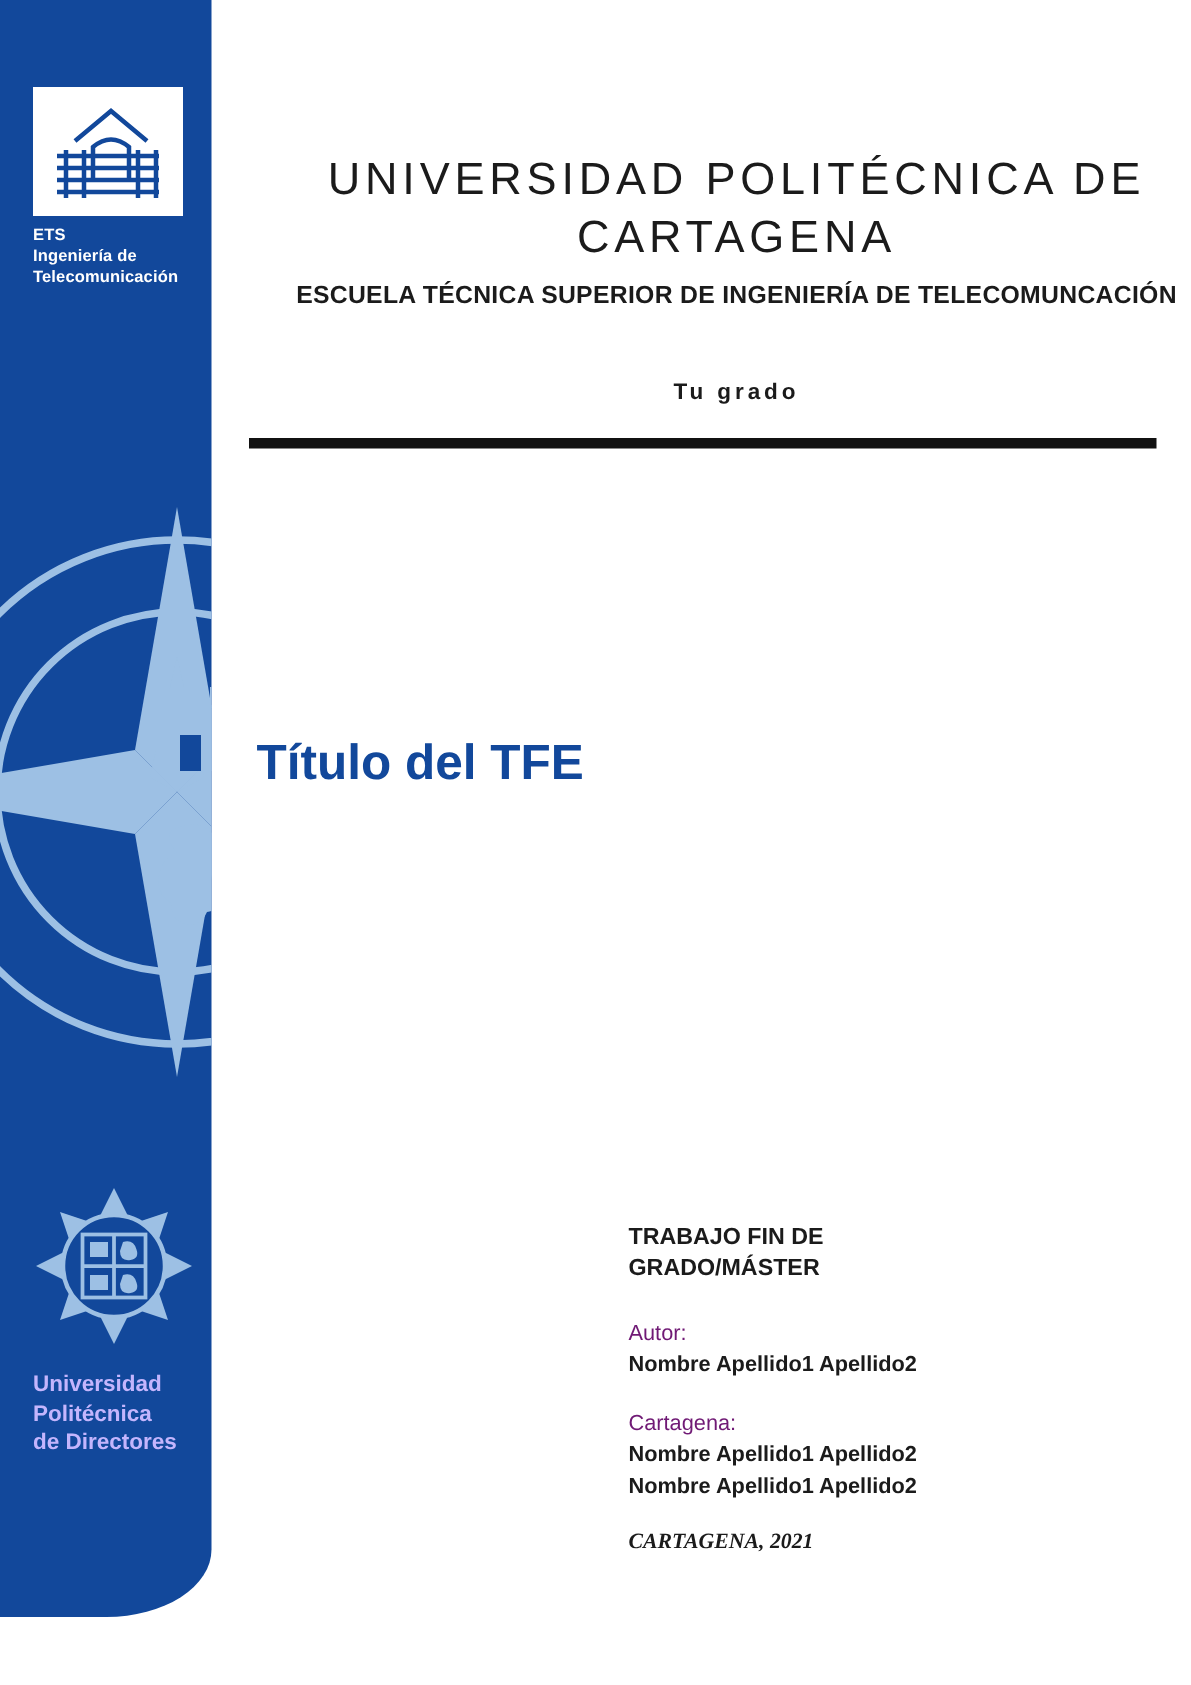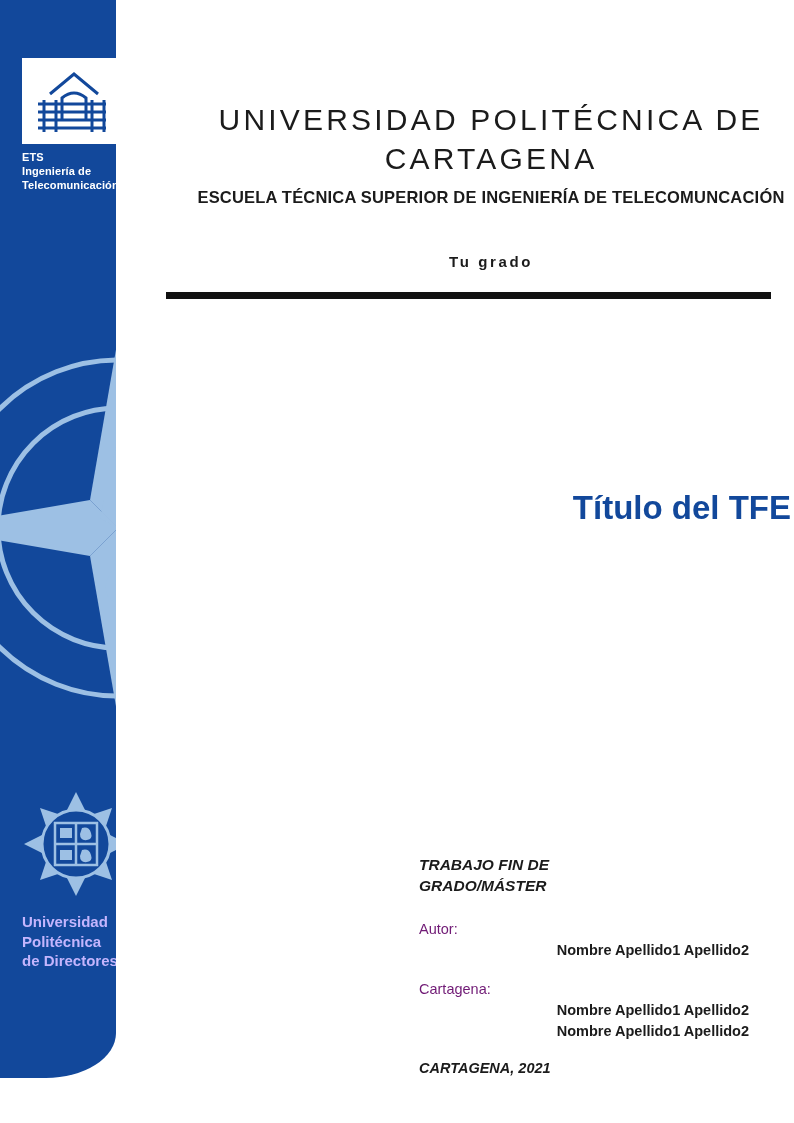--- a/index.html
+++ b/index.html
@@ -14,21 +14,21 @@
     overflow: hidden;
     font-family: "Liberation Sans", sans-serif;
     color: #1b1b1b;
   }
 
   
   #sidebar {
     position: absolute;
     left: 0;
     top: 0;
-    width: 116px;
+    width: 141px;
     height: 1078px;
     background: #12489b;
     border-bottom-right-radius: 70px 45px;
     overflow: hidden;
   }
 
   
   #sidebar-decor {
     position: absolute;
     left: -92px;
@@ -129,64 +129,62 @@
     width: 605px;
     height: 7px;
     background: #111111;
   }
 
   #doc-title {
     position: absolute;
     left: 30px;
     top: 487px;
     width: 620px;
-    text-align: right;
+    text-align: left;
     font-size: 33px;
     font-weight: bold;
     color: #12489b;
     line-height: 1.25;
   }
 
   #meta {
     position: absolute;
     left: 278px;
     top: 815px;
     width: 330px;
   }
   #meta .kind {
     font-size: 15.5px;
     font-weight: bold;
-    font-style: italic;
     line-height: 1.35;
     color: #1b1b1b;
     margin-bottom: 22px;
-    margin-top: 40px;
   }
   #meta .label {
     font-size: 14.5px;
     font-weight: 400;
     color: #701a75;
     line-height: 1.45;
   }
   #meta .value {
     font-size: 14.5px;
     font-weight: bold;
     color: #1b1b1b;
     line-height: 1.45;
-    text-align: right;
   }
   #meta .group {
     margin-bottom: 18px;
   }
   #meta .place-year {
     margin-top: 6px;
     font-size: 14.5px;
     font-weight: bold;
     font-style: italic;
     color: #1b1b1b;
+    font-family: Liberation Serif, serif;
   }
 </style>
 </head>
 <body>
 
 <div id="sidebar">
 
   <svg id="sidebar-decor" viewBox="0 0 420 420" xmlns="http://www.w3.org/2000/svg">
     <g fill="none" stroke="#9dc0e4" stroke-width="5">
       <circle cx="210" cy="210" r="168"></circle>

